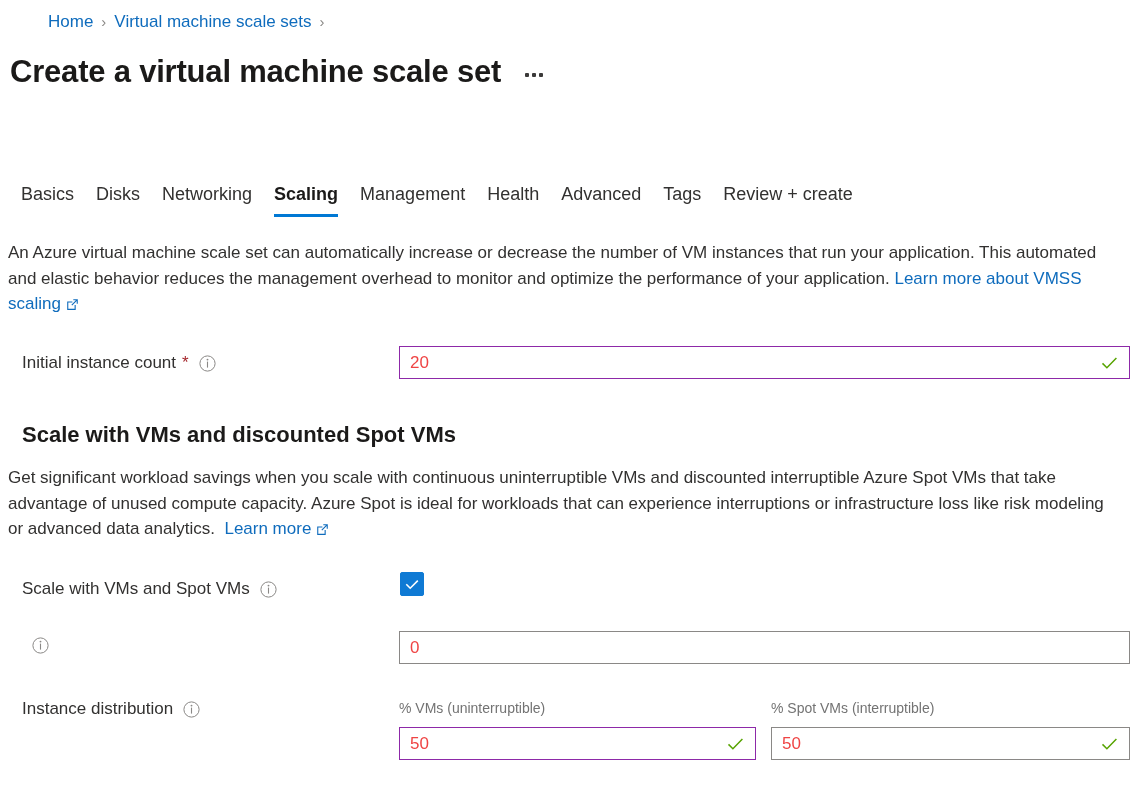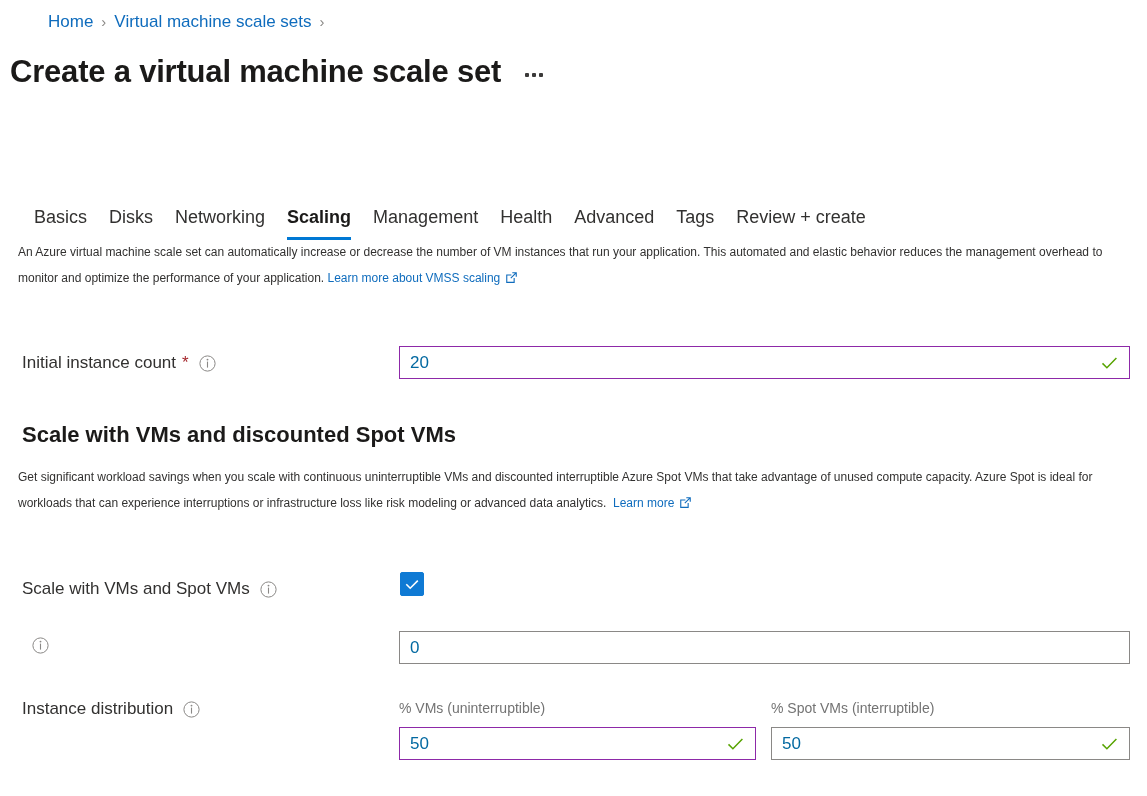--- a/index.html
+++ b/index.html
@@ -69,26 +69,25 @@
     display: block;
     width: 4px;
     height: 4px;
     background: #3b3a39;
     border-radius: 1px;
   }
 
   
   .tabs {
     position: absolute;
-    left: 23px;
+    left: 10px;
     top: 177px;
     display: flex;
-    align-items: flex-start;
+    align-items: flex-end;
     height: 40px;
-    margin-top: 28px;
   }
   .tab {
     position: relative;
     font-size: 18px;
     line-height: 24px;
     color: #323130;
     padding: 0 11px 11px 11px;
     cursor: pointer;
     white-space: nowrap;
   }
@@ -102,24 +101,24 @@
     left: 11px;
     right: 11px;
     bottom: 0;
     height: 3px;
     background: #0078d4;
   }
 
   
   .intro {
     position: absolute;
-    left: 18px;
+    left: 8px;
     top: 240px;
     width: 1100px;
-    font-size: 12px;
+    font-size: 17px;
     line-height: 25.5px;
     color: #323130;
   }
   .link {
     color: #0f6cbd;
     cursor: pointer;
     text-decoration: none;
   }
   .ext-icon {
     display: inline-block;
@@ -155,21 +154,21 @@
 
   .tbox {
     position: absolute;
     box-sizing: border-box;
     background: #ffffff;
     border: 1px solid #8a8886;
     display: flex;
     align-items: center;
     padding: 0 10px;
     font-size: 17px;
-    color: #0369a1;
+    color: #ef4444;
     cursor: text;
   }
   .tbox.purple { border-color: #8a2be2; border-color: #8d29a8; }
   .tbox .val { flex: 1 1 auto; line-height: 20px; }
   .tbox .ok {
     flex: none;
     margin-left: 6px;
     display: flex;
     align-items: center;
   }

